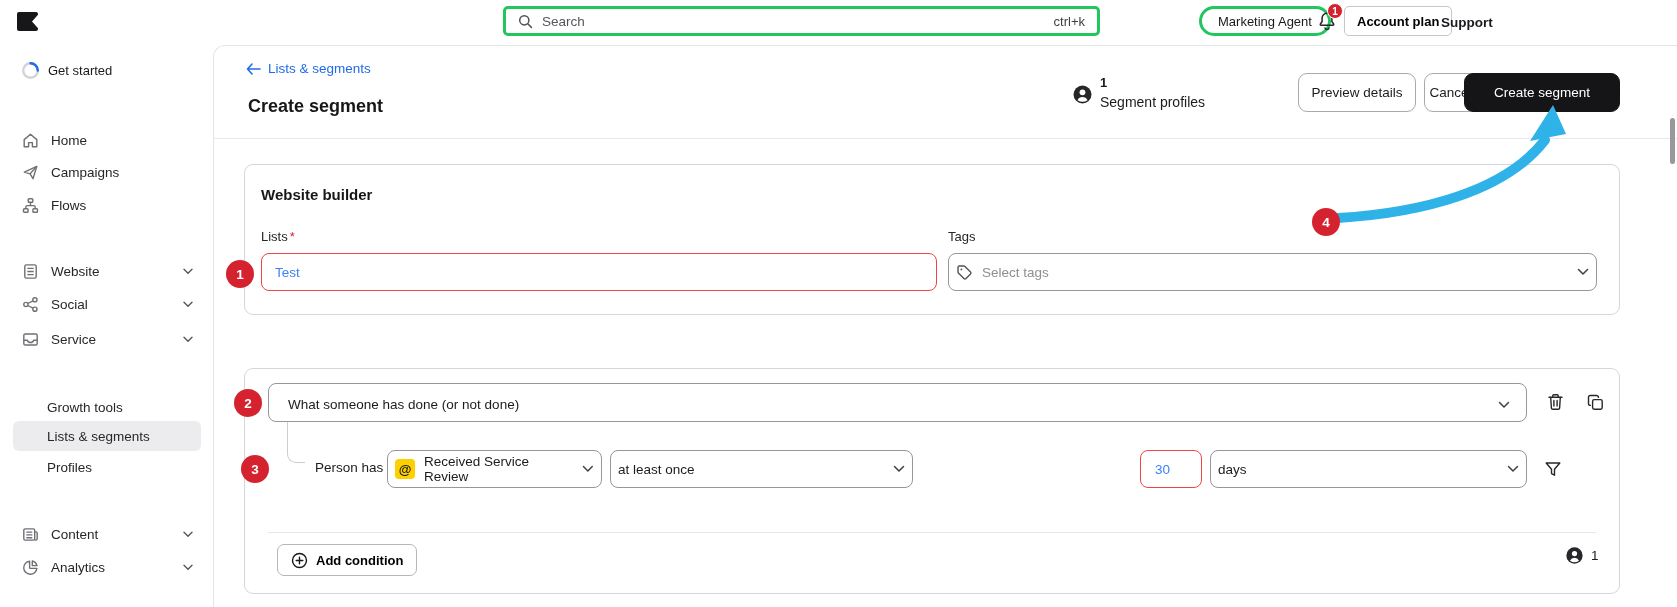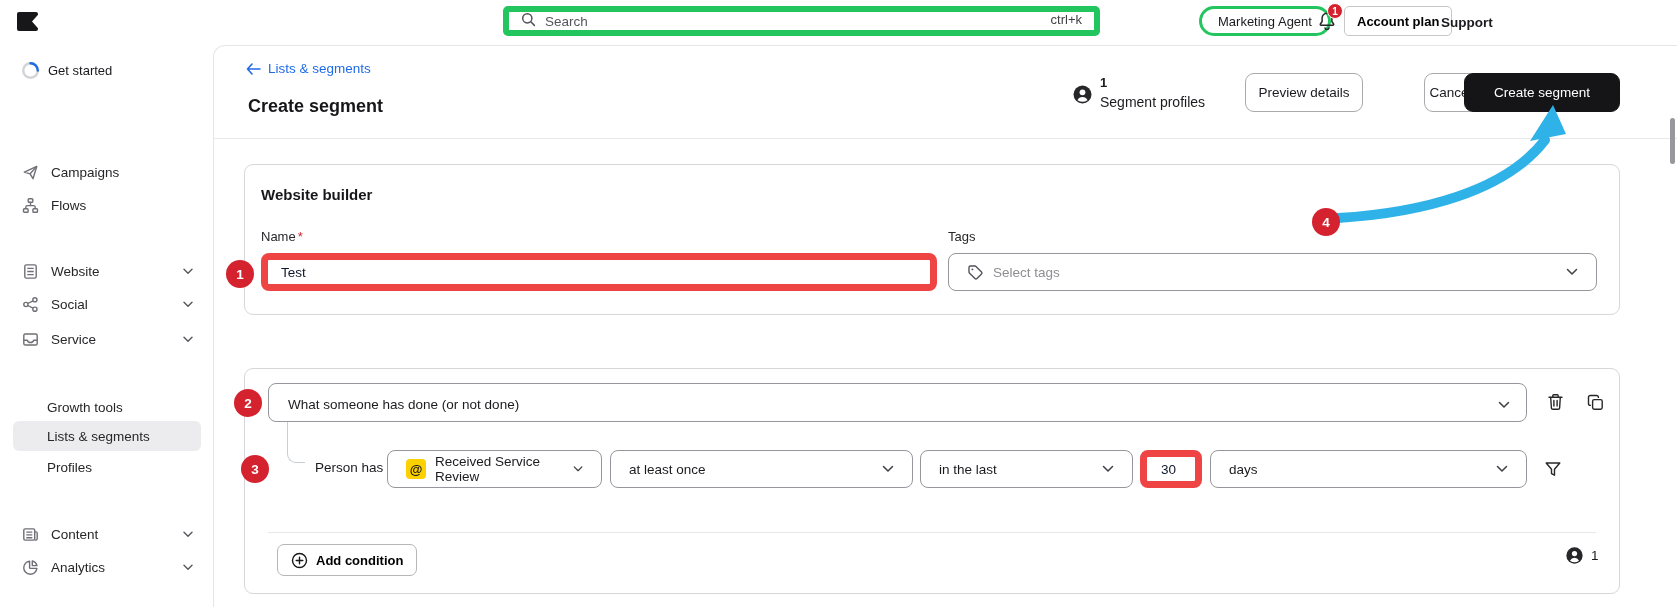--- a/index.html
+++ b/index.html
@@ -3,21 +3,21 @@
 <meta charset="utf-8">
 <style>
   * { margin:0; padding:0; box-sizing:border-box; }
   html,body { background:#fff; }
   body { font-family:"Liberation Sans", sans-serif; color:#1b1b1f; }
   #app { position:relative; width:1677px; height:607px; background:#fff; overflow:hidden; }
 
   
   .logo { position:absolute; left:17px; top:12px; cursor:pointer; }
   .searchbox { position:absolute; left:503px; top:6px; width:597px; height:30px;
-    border:6px solid #22c55e; border-radius:5px; display:flex; 
+    border:3px solid #22c55e; border-radius:5px; display:flex; align-items:center;
     padding:0 12px; gap:9px; background:#fff; }
   .searchbox input { border:none; outline:none; flex:1; font:13.5px "Liberation Sans",sans-serif; color:#1b1b1f; }
   .searchbox input::placeholder { color:#55555c; }
   .shortcut { font-size:13px; color:#3f3f46; }
   .pill-btn { position:absolute; left:1199px; top:6px; height:30px; padding:0 16px;
     border:3px solid #22c55e; border-radius:16px; background:#fff;
     font:13px "Liberation Sans",sans-serif; color:#1b1b1f; display:flex; align-items:center; cursor:pointer; }
   .bell-wrap { position:absolute; left:1314px; top:7px; width:30px; height:30px; cursor:pointer; }
   .bell-badge { position:absolute; left:13px; top:-4px; width:16px; height:16px; border-radius:50%;
     background:#d4232f; color:#fff; font-size:10px; font-weight:700; display:flex;
@@ -44,37 +44,37 @@
     border-left:1px solid #e5e5e9; border-top:1px solid #e5e5e9; border-top-left-radius:12px; }
   .breadcrumb { position:absolute; left:246px; top:61px; display:flex; align-items:center; gap:7px;
     color:#1f6be8; font-size:13.5px; cursor:pointer; }
   .page-title { position:absolute; left:248px; top:96px; font-size:18px; font-weight:700; color:#17171a; }
   .profiles-icon { position:absolute; left:1072px; top:84px; }
   .profiles-count { position:absolute; left:1100px; top:75px; font-size:13px; font-weight:700; }
   .profiles-label { position:absolute; left:1100px; top:94px; font-size:14px; }
   .btn { position:absolute; top:73px; height:39px; border-radius:9px; border:1px solid #a9a9ae;
     background:#fff; font:13.5px "Liberation Sans",sans-serif; color:#1b1b1f;
     display:flex; align-items:center; justify-content:center; cursor:pointer; }
-  .btn-preview { left:1245px; width:118px; }
+  .btn-preview { left:1298px; width:118px; }
   .btn-cancel { left:1424px; width:53px; }
   .btn-create { left:1464px; width:156px; background:#151518; border-color:#151518; color:#fff; font-weight:400; }
   .hdr-divider { position:absolute; left:213px; top:138px; right:0; height:1px; background:#e8e8ec; }
   .scroll-thumb { position:absolute; left:1670px; top:118px; width:5px; height:46px; background:#97979c; border-radius:3px; cursor:grab; }
 
   
   .card { position:absolute; left:244px; width:1376px; border:1px solid #d7d7db; border-radius:9px; background:#fff; }
   #builder-card { top:164px; height:151px; }
   #condition-card { top:368px; height:226px; }
   .card-title { position:absolute; left:16px; top:21px; font-size:15px; font-weight:700; color:#17171a; }
   .field-label { position:absolute; top:64px; font-size:13px; color:#27272a; }
   .req { color:#d4232f; margin-left:2px; }
-  .text-input { position:absolute; top:88px; height:38px; border:7px solid #ef4444; border-radius:8px;
-    font:13.5px "Liberation Sans",sans-serif; color:#0f172a; padding:0 13px; outline:none; }
+  .text-input { position:absolute; top:88px; height:38px; border:1px solid #ef4444; border-radius:8px;
+    font:13.5px "Liberation Sans",sans-serif; color:#3b82f6; padding:0 13px; outline:none; }
   .select { position:absolute; height:38px; border:1px solid #96969c; border-radius:8px; background:#fff;
-    display:flex; align-items:center; font-size:13.5px; color:#1b1b1f; cursor:pointer; padding:0 18px; gap:9px; }
+    display:flex; align-items:center; font-size:13.5px; color:#1b1b1f; cursor:pointer; padding:0 7px; gap:9px; }
   .select .chev { margin-left:auto; }
   .muted { color:#8e8e93; }
 
   
   .def-select { left:268px; top:383px; width:1259px; height:39px; padding:4px 16px 0 19px; }
   .icon-btn { position:absolute; display:flex; align-items:center; justify-content:center; cursor:pointer;
     width:26px; height:28px; background:none; border:none; }
   .connector { position:absolute; left:287px; top:422px; width:18px; height:41px;
     border-left:1.5px solid #c9ced4; border-bottom:1.5px solid #c9ced4; border-bottom-left-radius:9px; }
   .person-has { position:absolute; left:315px; top:460px; font-size:13.5px; }
@@ -128,20 +128,26 @@
   <span class="support">Support</span>
 
   <div class="getstarted">
     <svg width="19" height="19" viewBox="0 0 19 19">
       <circle cx="9.5" cy="9.5" r="7.3" fill="none" stroke="#d4d4d8" stroke-width="2.4"></circle>
       <path d="M9.5 2.2a7.3 7.3 0 0 1 7.3 7.3" fill="none" stroke="#1f6be8" stroke-width="2.4" stroke-linecap="round"></path>
     </svg>
     <span>Get started</span>
   </div>
 
+  <div class="nav-item" style="top:125px">
+    <svg class="sicon" width="17" height="17" viewBox="0 0 17 17" fill="none" stroke="#6f6f76" stroke-width="1.4" stroke-linejoin="round">
+      <path d="M2.2 7.6L8.5 2.2l6.3 5.4v7.2h-4.4v-4.2H6.6v4.2H2.2z"></path>
+    </svg>
+    <span>Home</span>
+  </div>
 
   <div class="nav-item" style="top:157px">
     <svg class="sicon" width="17" height="17" viewBox="0 0 17 17" fill="none" stroke="#6f6f76" stroke-width="1.4" stroke-linejoin="round">
       <path d="M2.3 8.1L14.8 2.4 11 14.7 8.1 9.8z"></path>
       <path d="M8.1 9.8l6.7-7.4"></path>
     </svg>
     <span>Campaigns</span>
   </div>
 
   <div class="nav-item" style="top:190px">
@@ -245,21 +251,21 @@
   <button class="btn btn-preview">Preview details</button>
   <button class="btn btn-cancel">Cancel</button>
   <button class="btn btn-create">Create segment</button>
 
   <div class="hdr-divider"></div>
   <div class="scroll-thumb"></div>
 
   <div class="card" id="builder-card">
     <div class="card-title">Website builder</div>
     <div class="field-label" style="left:16px">
-      <span>Name</span><span class="req">*</span>
+      <span>Lists</span><span class="req">*</span>
     </div>
     <input class="text-input" style="left: 16px; width: 676px;" value="Test">
     <div class="field-label" style="left:703px">Tags</div>
     <div class="select" style="left:703px;top:88px;width:649px">
       <svg width="17" height="17" viewBox="0 0 17 17">
         <path d="M2 8V3.4C2 2.6 2.6 2 3.4 2H8c.4 0 .8.2 1 .4l5.5 5.5c.6.6.6 1.5 0 2.1l-4.5 4.5c-.6.6-1.5.6-2.1 0L2.4 9A1.4 1.4 0 0 1 2 8z" fill="none" stroke="#52525b" stroke-width="1.4"></path>
         <circle cx="5.4" cy="5.4" r="0.95" fill="#52525b"></circle>
       </svg>
       <span class="muted">Select tags</span>
       <svg class="chev" width="12" height="8" viewBox="0 0 12 8">
@@ -304,26 +310,20 @@
       </svg>
   </div>
 
   <div class="select" style="left:610px;top:450px;width:303px">
     <span>at least once</span>
     <svg class="chev" width="12" height="8" viewBox="0 0 12 8">
         <path d="M1.5 1.5L6 6l4.5-4.5" fill="none" stroke="#3f3f46" stroke-width="1.5" stroke-linecap="round" stroke-linejoin="round"></path>
       </svg>
   </div>
 
-  <div class="select" style="left:920px;top:450px;width:213px">
-    <span>in the last</span>
-    <svg class="chev" width="12" height="8" viewBox="0 0 12 8">
-        <path d="M1.5 1.5L6 6l4.5-4.5" fill="none" stroke="#3f3f46" stroke-width="1.5" stroke-linecap="round" stroke-linejoin="round"></path>
-      </svg>
-  </div>
 
   <input class="text-input" style="left: 1140px; top: 450px; width: 62px; padding: 0px 14px;" value="30">
 
   <div class="select" style="left:1210px;top:450px;width:317px">
     <span>days</span>
     <svg class="chev" width="12" height="8" viewBox="0 0 12 8">
         <path d="M1.5 1.5L6 6l4.5-4.5" fill="none" stroke="#3f3f46" stroke-width="1.5" stroke-linecap="round" stroke-linejoin="round"></path>
       </svg>
   </div>
 

